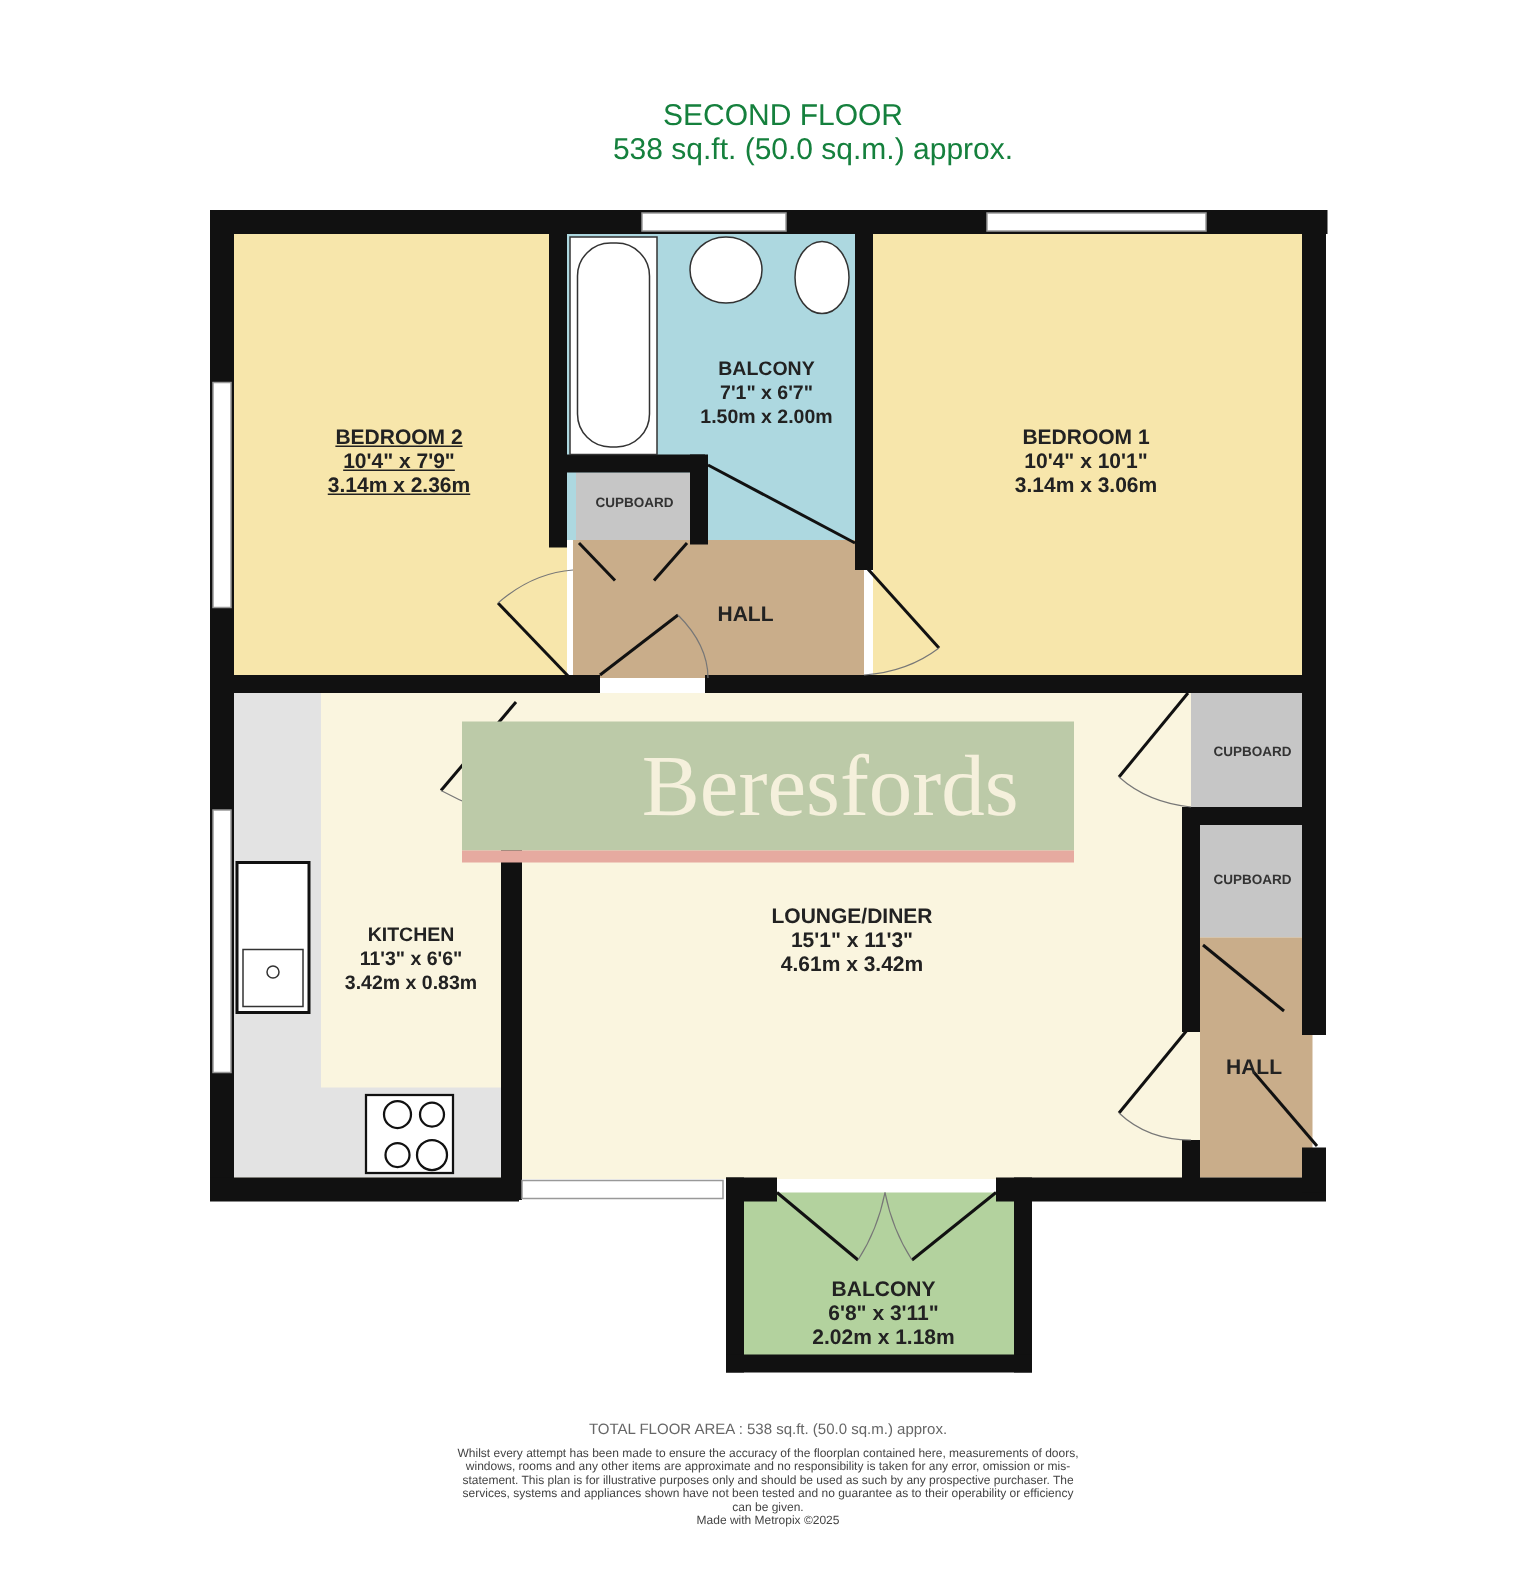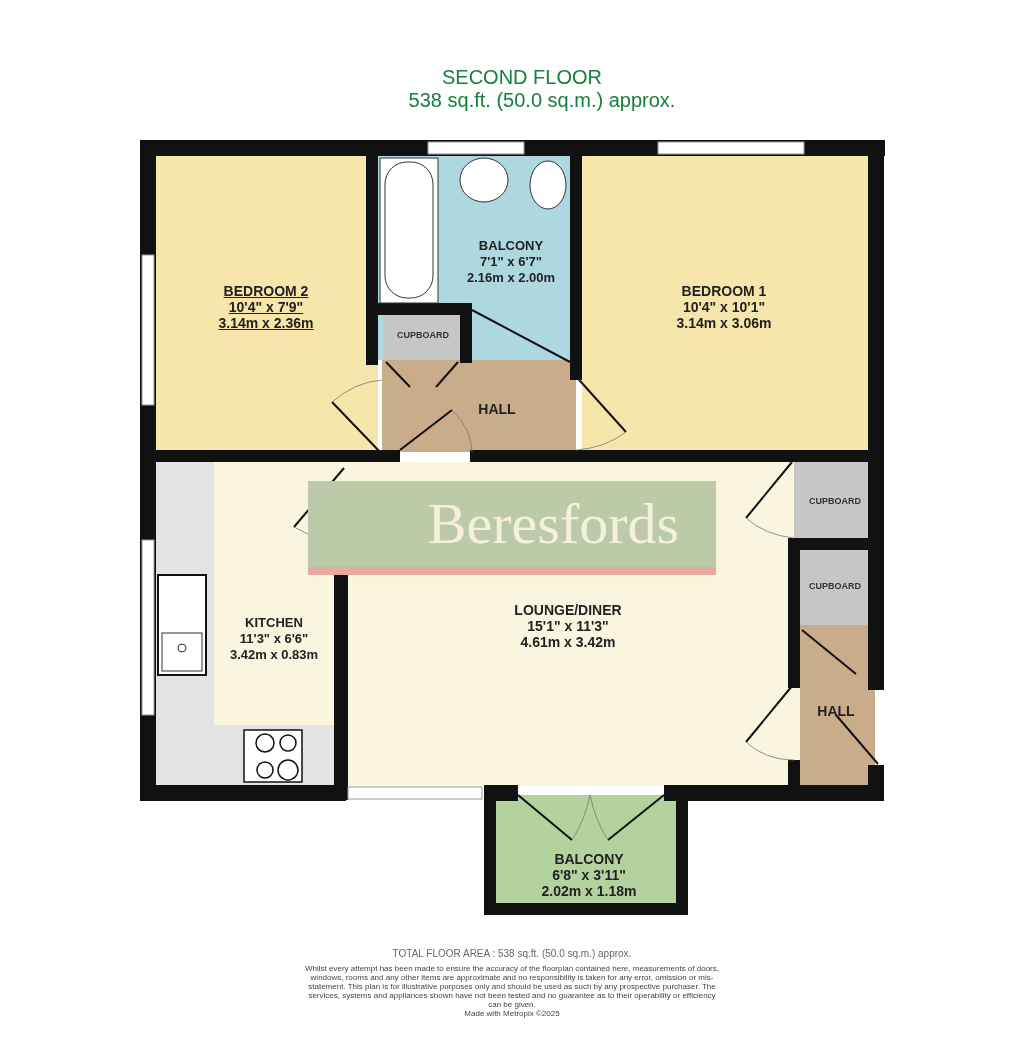--- a/index.html
+++ b/index.html
@@ -123,21 +123,21 @@
 <div class="wm-text">Beresfords</div>
 
 <div class="lbl" style="left:266px;top:283px;text-decoration:underline;">
   <span>BEDROOM 2</span>
   <span>10'4"  x 7'9"</span>
   <span>3.14m  x 2.36m</span>
 </div>
 <div class="lbl" style="left:511px;top:238px;font-size:13px;">
   <span>BALCONY</span>
   <span>7'1"  x 6'7"</span>
-  <span>2.16m  x 2.00m</span>
+  <span>1.50m  x 2.00m</span>
 </div>
 <div class="lbl" style="left:724px;top:283px;">
   <span>BEDROOM 1</span>
   <span>10'4"  x 10'1"</span>
   <span>3.14m  x 3.06m</span>
 </div>
 <div class="lbl" style="left:497px;top:401px;">
   <span>HALL</span>
 </div>
 <div class="small" style="left:423px;top:335px;">CUPBOARD</div>

